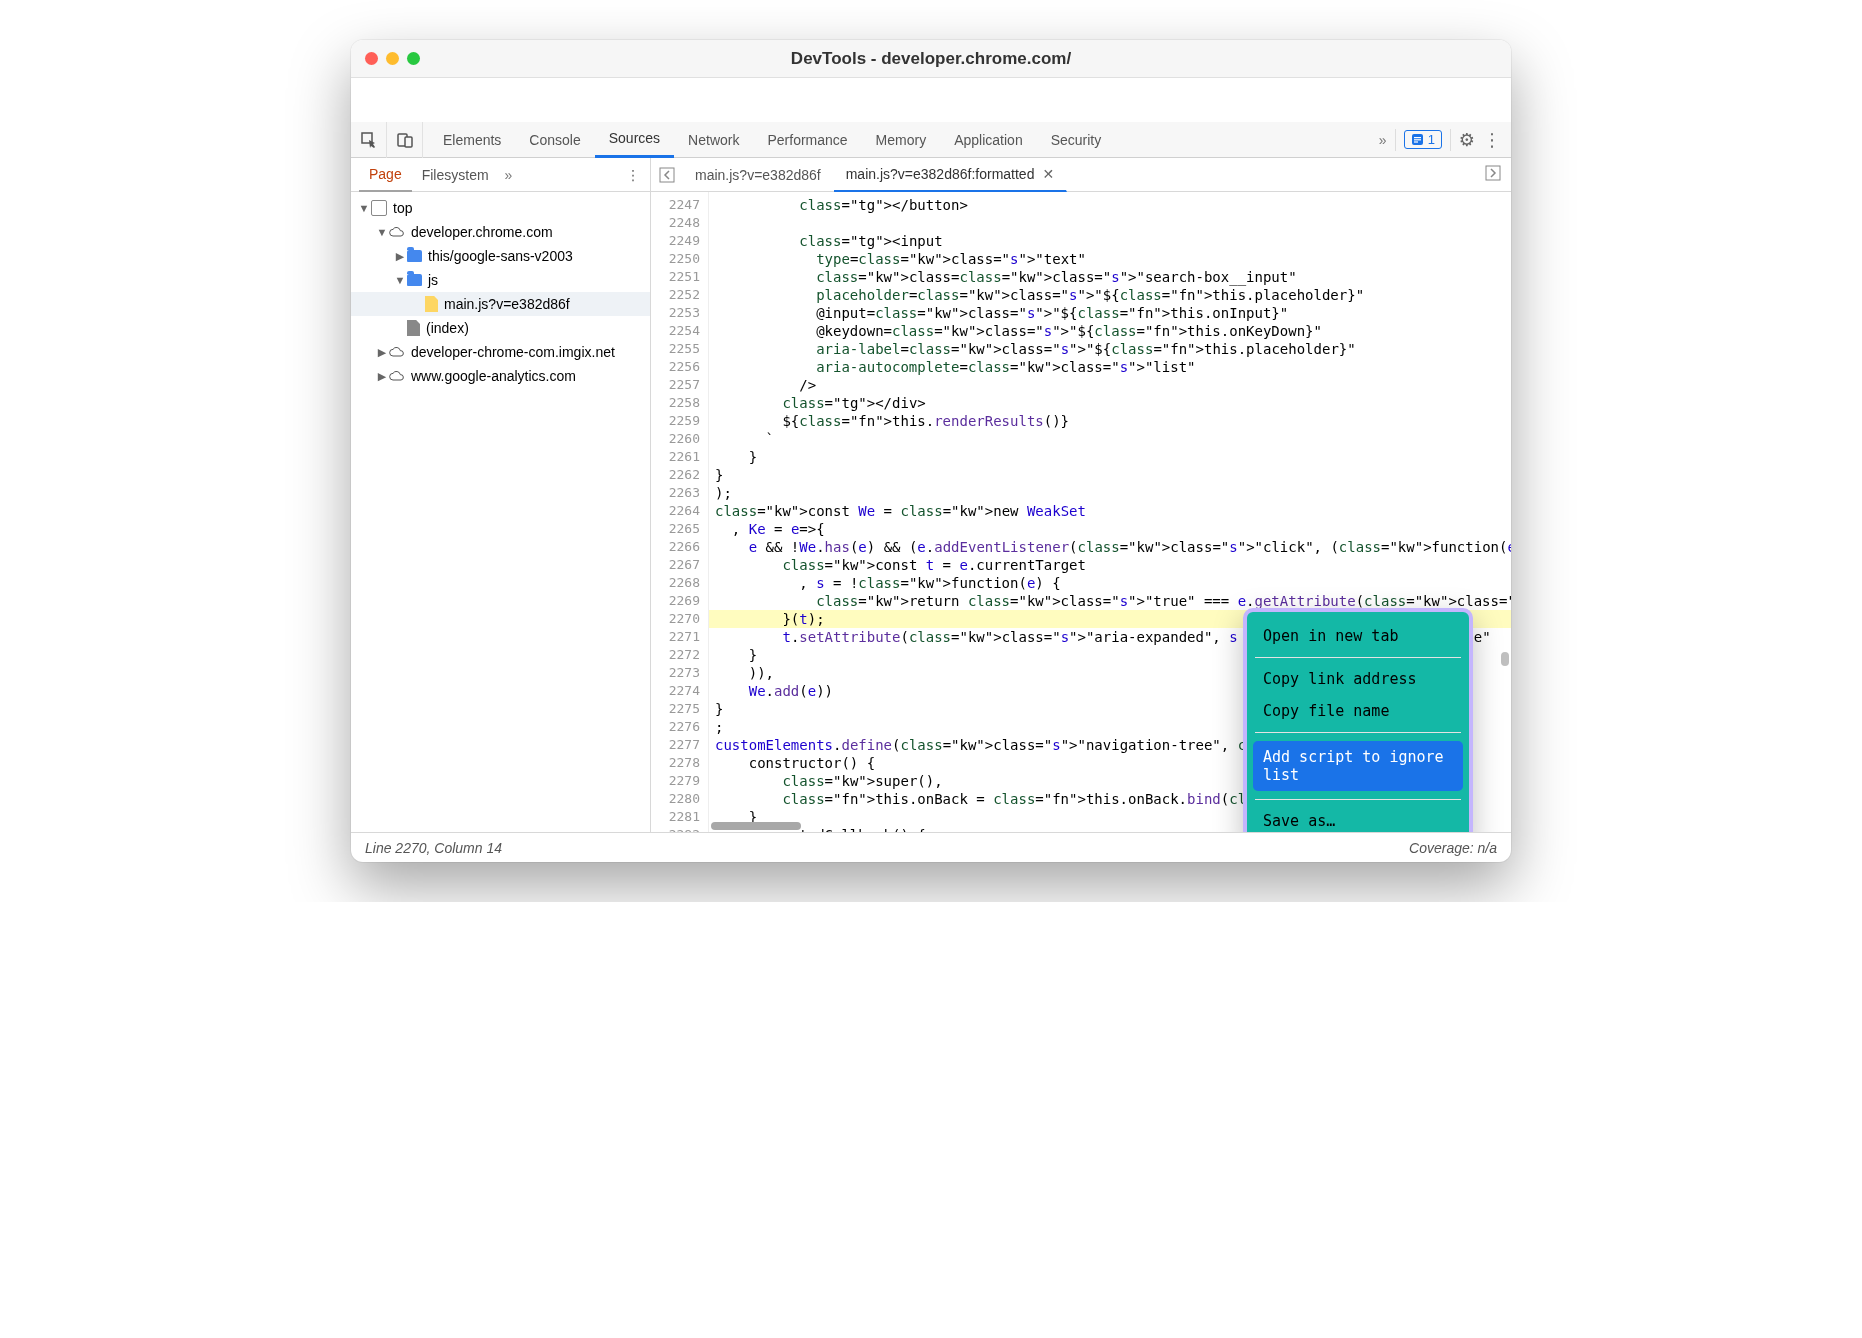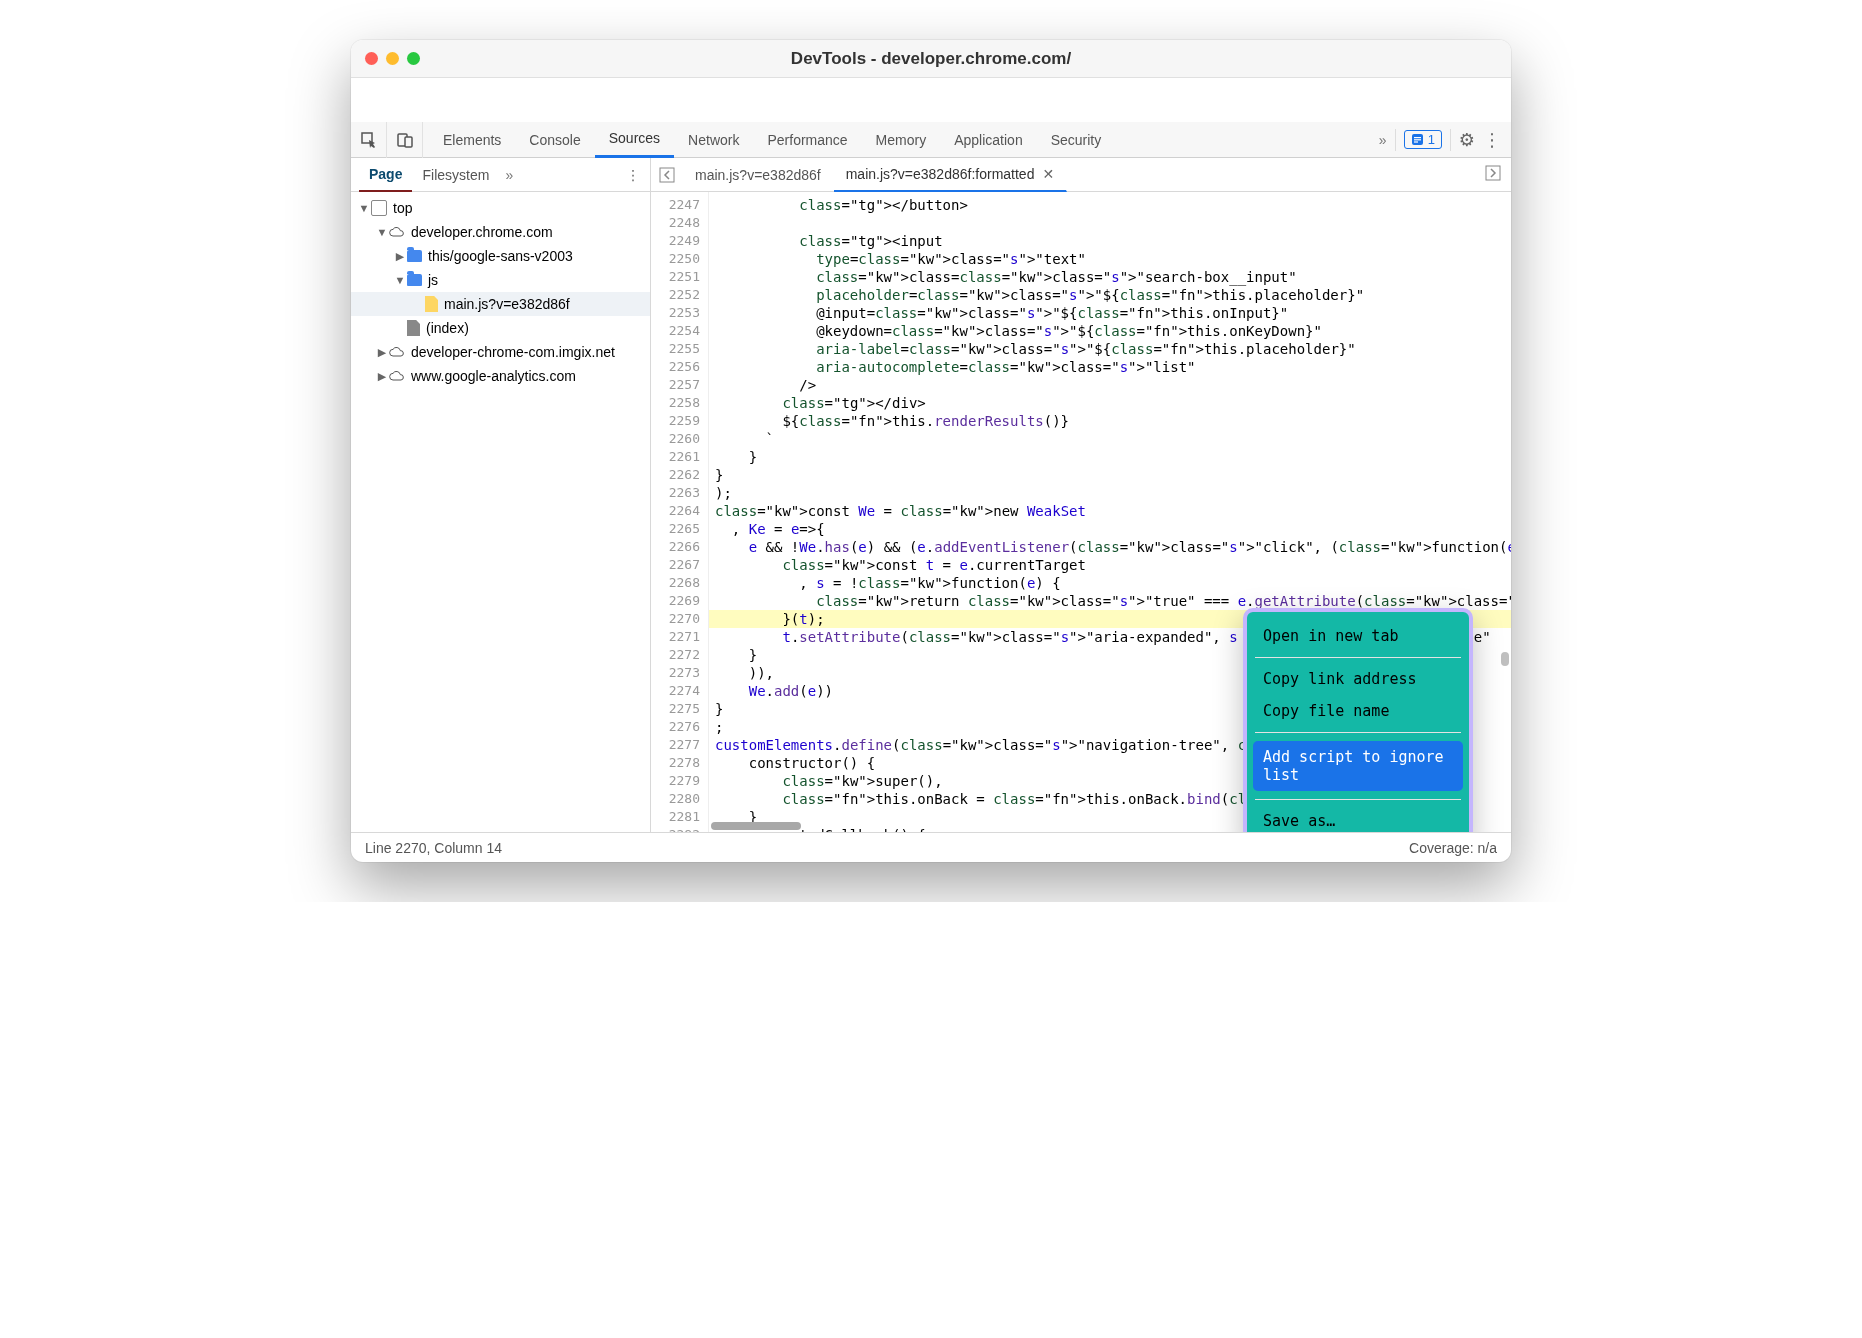--- a/index.html
+++ b/index.html
@@ -54,21 +54,21 @@
 
 .subbar {
   height:34px; display:flex; border-bottom:1px solid #d8d8d8;
 }
 .nav-tabs {
   width:300px; display:flex; align-items:center;
   border-right:1px solid #d8d8d8; font-size:14px;
   padding-left:8px; gap:6px;
 }
 .nav-tab { padding:0 10px; height:34px; display:flex;align-items:center; color:#555;}
-.nav-tab.active { color:#0c4a6e; border-bottom:2px solid #7f1d1d;font-weight:bold;}
+.nav-tab.active { color:#c2410c; border-bottom:2px solid #a3a3a3;}
 .nav-tabs .spacer{flex:1;}
 .editor-tabs {
   flex:1; display:flex; align-items:center; font-size:14px;
 }
 .et-icon { width:32px; display:flex;align-items:center;justify-content:center;color:#888;}
 .et-tab { padding:0 12px; height:34px; display:flex;align-items:center; gap:8px; color:#555; border-right:1px solid transparent;}
 .et-tab.active { border-bottom:2px solid #1a73e8; color:#333;}
 .et-tab .close { color:#666; font-size:14px;}
 .et-right { margin-left:auto; padding-right:10px; color:#888;}
 
@@ -111,21 +111,21 @@
   padding:8px 0; font-size:15px;
   right:38px; top:416px;
 }
 .ctx-item{ padding:7px 16px; }
 .ctx-sep{ height:1px; background:#e3e3e3; margin:5px 8px;}
 .ctx-item.hi{ background:#1a73e8; color:#fff; border-radius:5px; margin:8px 6px; padding:7px 10px;}
 
 .statusbar {
   height:30px; border-top:1px solid #d8d8d8;
   display:flex; align-items:center; justify-content:space-between;
-  padding:0 14px; font-size:14px; color:#555;
+  padding:0 14px; font-size:14px; color:#555;font-style:italic;
 }
 
 .vscroll-thumb {
   position:absolute; right:2px; top:460px;
   width:8px; height:14px; border-radius:5px;
   background:#bfbfbf;
 }
 .hscroll-thumb {
   position:absolute; bottom:2px; left:60px;
   width:90px; height:8px; border-radius:5px;

